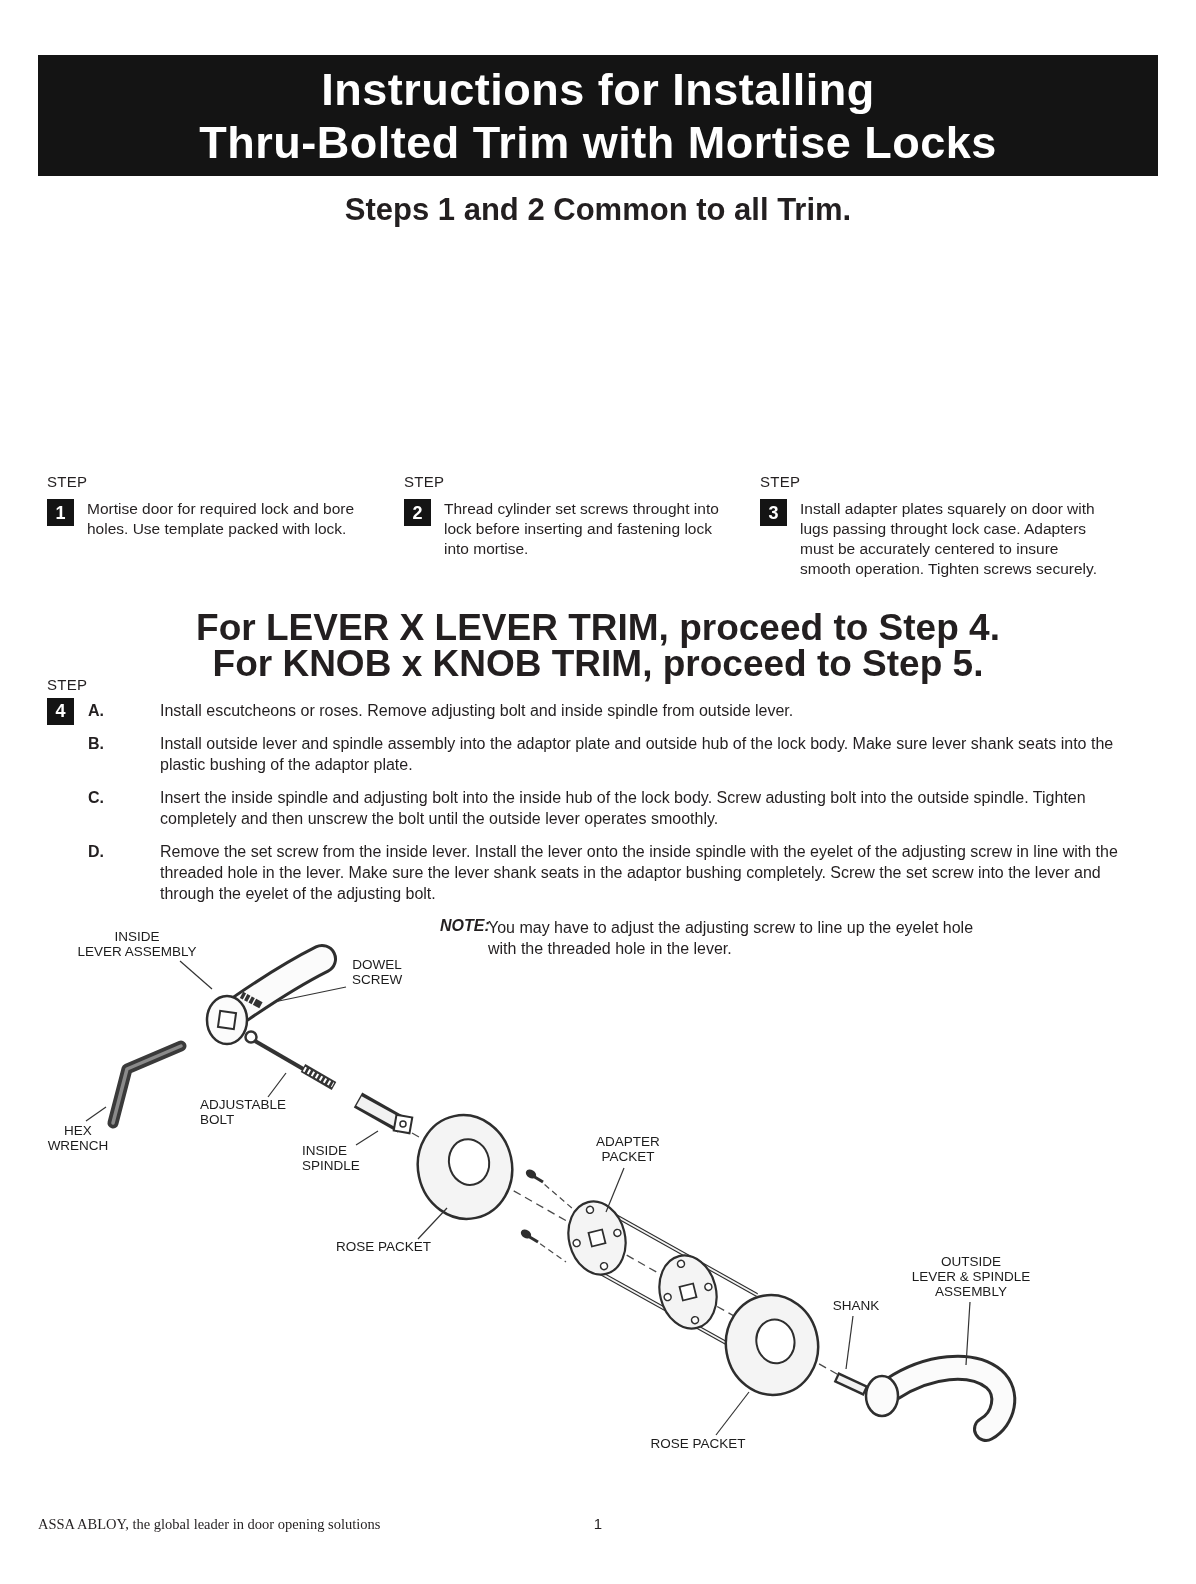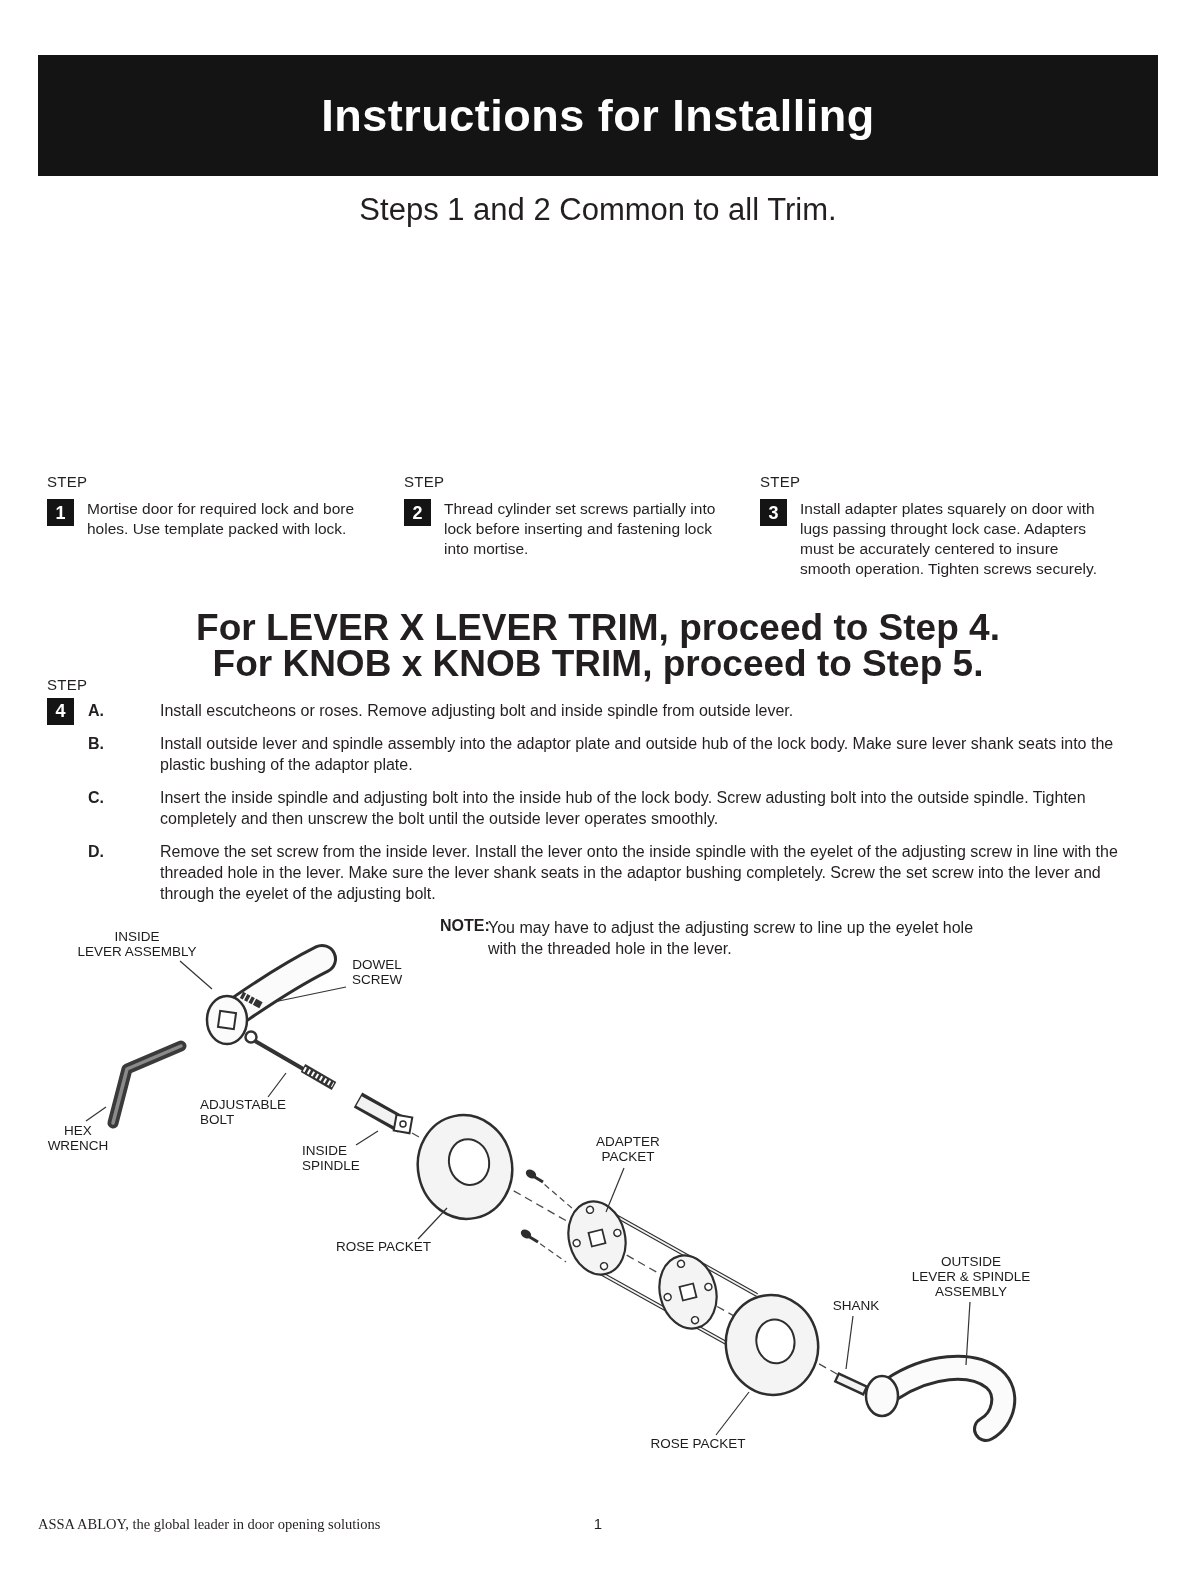--- a/index.html
+++ b/index.html
@@ -13,21 +13,21 @@
     position:absolute; top:55px; left:38px; width:1120px; height:121px;
     background:#141414; color:#ffffff;
     display:flex; flex-direction:column; justify-content:center; align-items:center;
   }
   .banner .title-line {
     font-weight:bold; font-size:45px; line-height:53px; letter-spacing:0.5px;
     white-space:nowrap;
   }
   .subtitle {
     position:absolute; top:192px; left:0; width:100%;
-    text-align:center; font-weight:normal; font-size:31px;
+    text-align:center; font-weight:bold; font-size:31px;
   }
   .step-col { position:absolute; top:472px; font-size:15.5px; line-height:20px; }
   .step-col .step-word { font-size:15px; margin-bottom:7px; letter-spacing:0.3px; }
   .step-body { display:flex; }
   .step-num {
     width:27px; height:27px; background:#141414; color:#ffffff;
     font-weight:bold; font-size:18px; flex:none;
     display:flex; align-items:center; justify-content:center;
     margin-right:13px;
   }
@@ -42,51 +42,52 @@
   .step4-num {
     position:absolute; left:47px; top:698px;
     width:27px; height:27px; background:#141414; color:#ffffff;
     font-weight:bold; font-size:18px;
     display:flex; align-items:center; justify-content:center;
   }
   .step4-items { position:absolute; left:88px; top:700px; width:1030px; font-size:16px; line-height:21px; }
   .step4-item { display:flex; margin-bottom:12px; }
   .step4-item .letter { width:28px; flex:none; font-weight:bold; }
   .step4-item .text { flex:1;margin-left:44px; }
-  .note-label { position:absolute; left:440px; top:917px; font-weight:bold; font-size:16px; }
+  .note-label { position:absolute; left:440px; top:917px; font-weight:bold; font-size:16px;font-style:italic; }
   .note-text  { position:absolute; left:488px; top:917px; width:498px; font-size:16px; line-height:21px; }
   .diagram { position:absolute; left:0; top:925px; }
   .diagram text { font-family:"Liberation Sans", sans-serif; font-size:13.5px; fill:#1c1c1c; }
   .footer-left { position:absolute; left:38px; top:1516px; font-size:14.5px;font-family:Liberation Serif, serif; }
   .footer-page { position:absolute; left:0; top:1515px; width:100%; text-align:center; font-size:15px; }
 </style>
 </head>
 <body>
 
 <div class="page">
 
   <div class="banner">
     <div class="title-line">Instructions for Installing</div>
+    <div class="title-line">Thru-Bolted Trim with Mortise Locks</div>
   </div>
 
   <div class="subtitle">Steps 1 and 2 Common to all Trim.</div>
 
   <div class="step-col col-1">
     <div class="step-word">STEP</div>
     <div class="step-body">
       <div class="step-num">1</div>
       <div class="step-text">Mortise door for required lock and bore holes. Use template packed with lock.</div>
     </div>
   </div>
 
   <div class="step-col col-2">
     <div class="step-word">STEP</div>
     <div class="step-body">
       <div class="step-num">2</div>
-      <div class="step-text">Thread cylinder set screws partially into lock before inserting and fastening lock into mortise.</div>
+      <div class="step-text">Thread cylinder set screws throught into lock before inserting and fastening lock into mortise.</div>
     </div>
   </div>
 
   <div class="step-col col-3">
     <div class="step-word">STEP</div>
     <div class="step-body">
       <div class="step-num">3</div>
       <div class="step-text">Install adapter plates squarely on door with lugs passing throught lock case. Adapters must be accurately centered to insure smooth operation. Tighten screws securely.</div>
     </div>
   </div>

